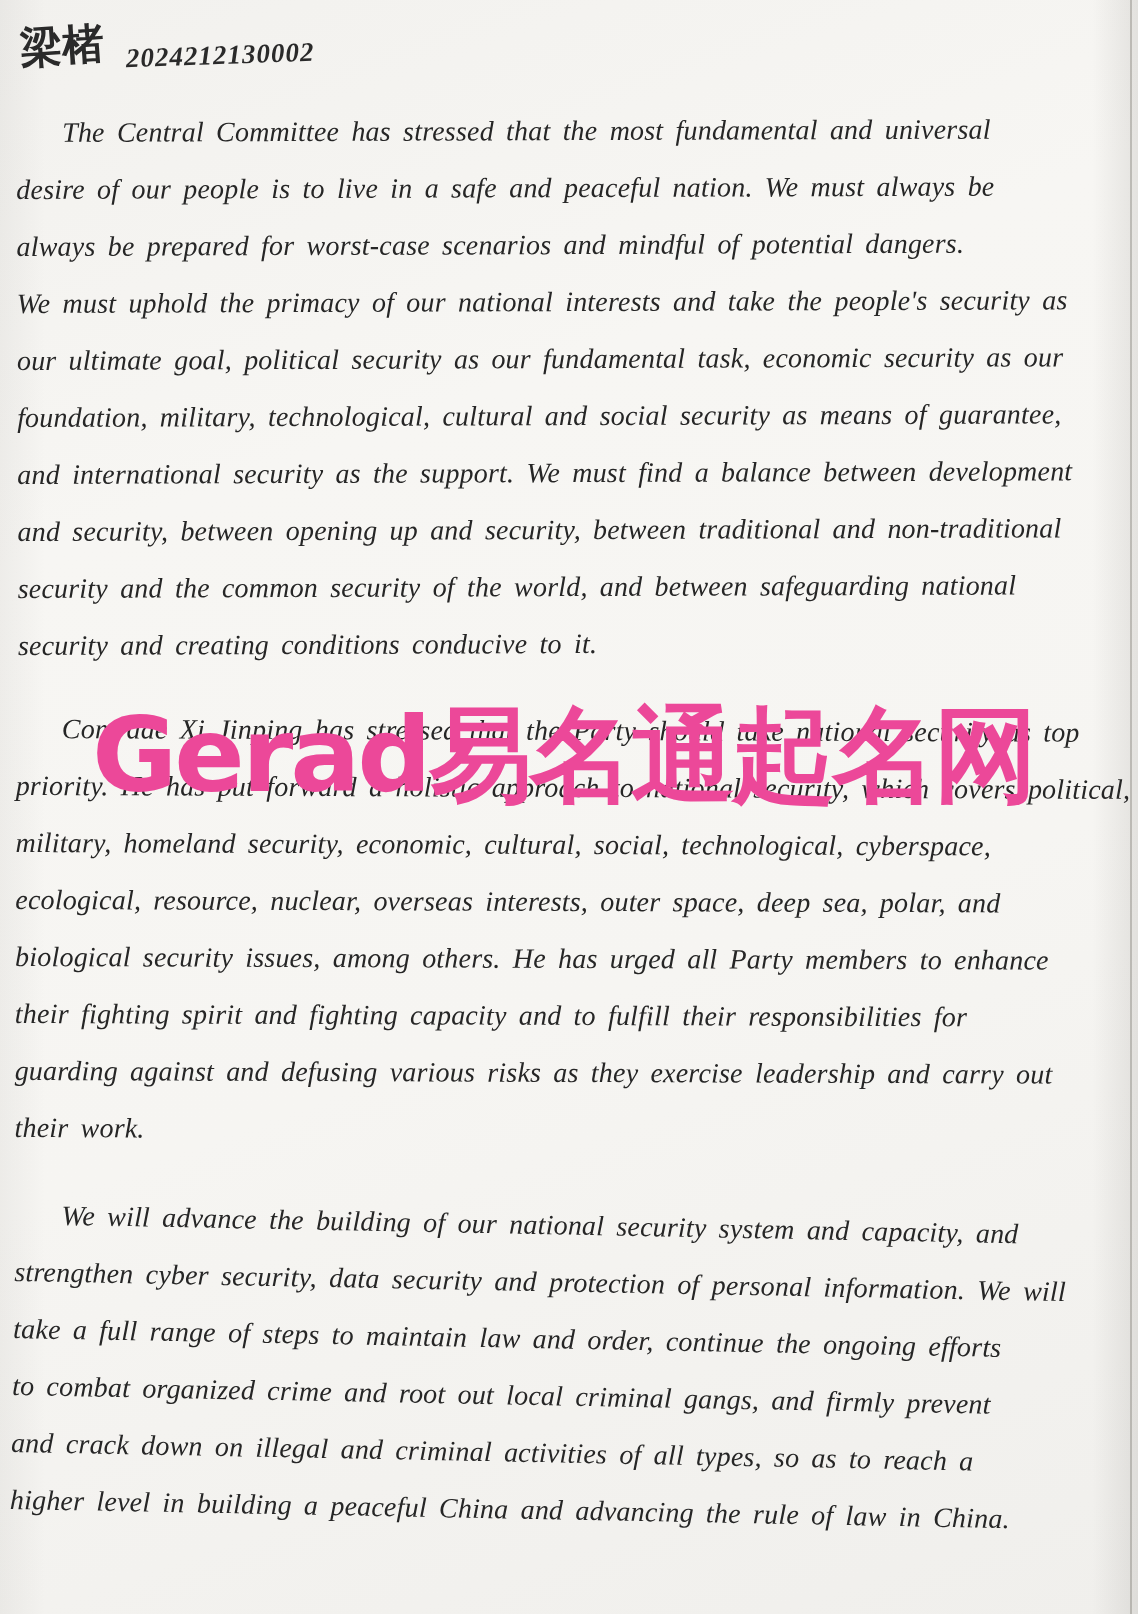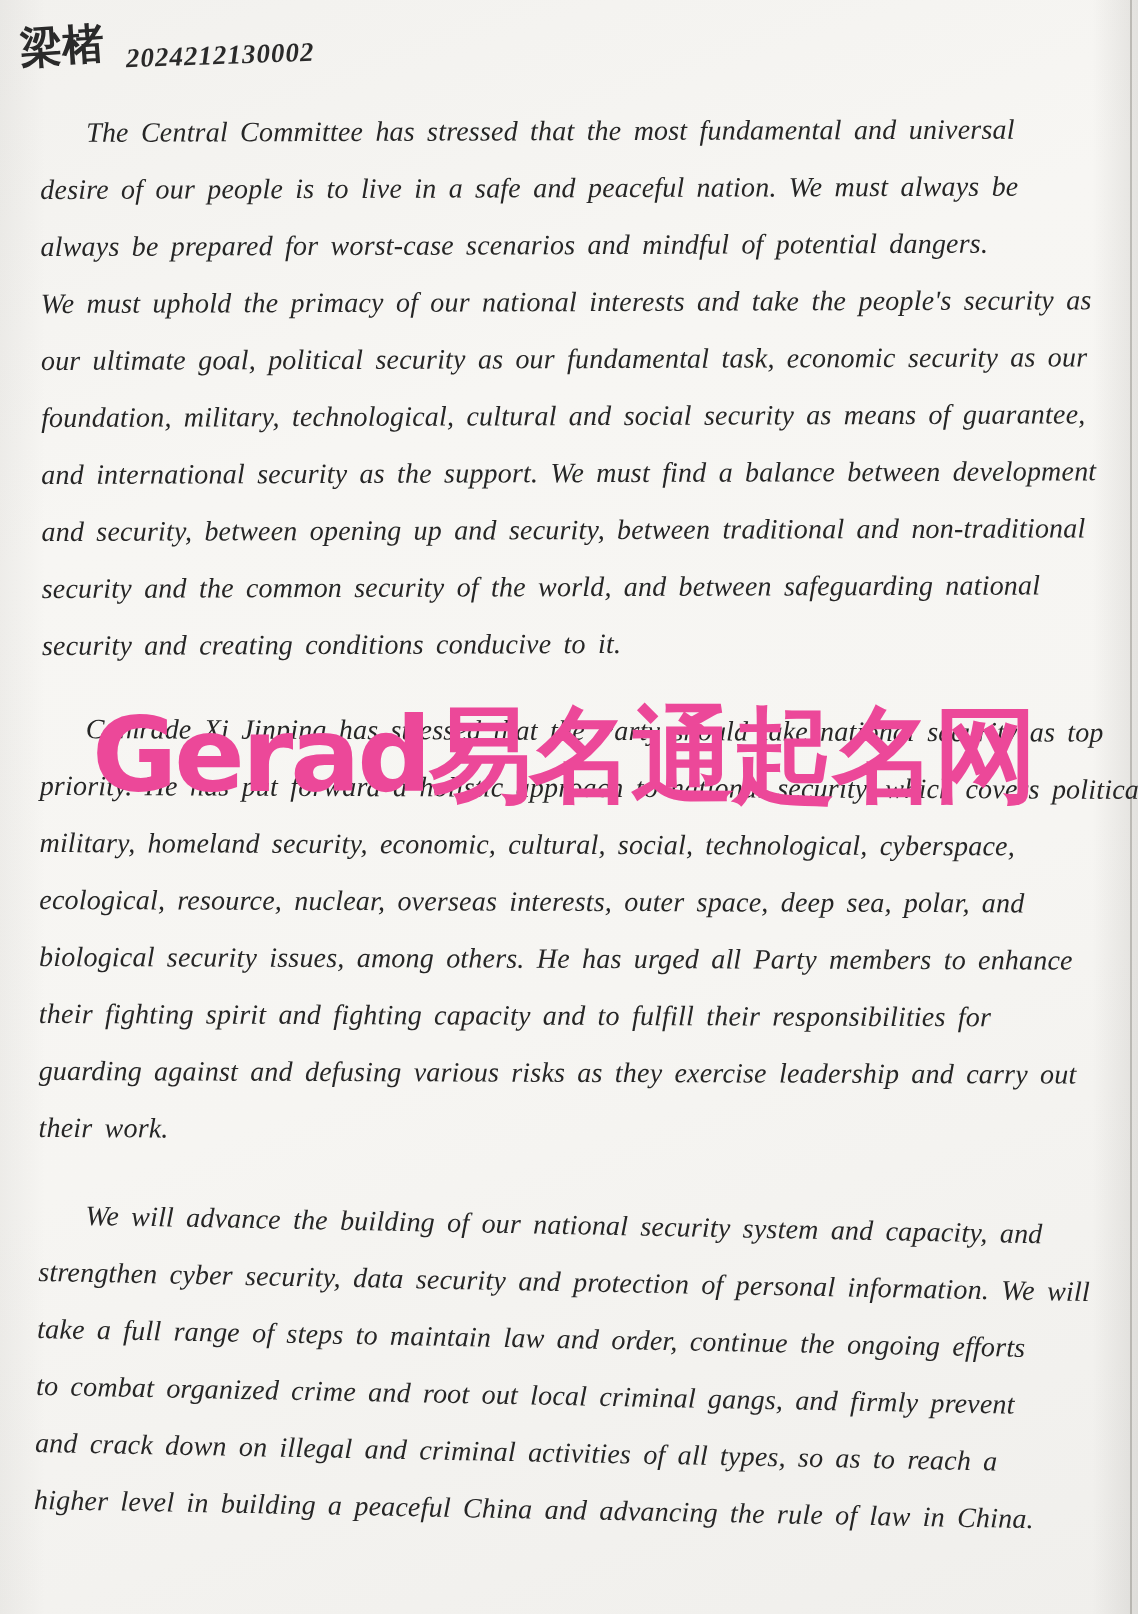--- a/index.html
+++ b/index.html
@@ -32,21 +32,20 @@
   .student-id {
     font-style: italic; font-weight: bold;
     font-size: 27px; letter-spacing: 1px;
     margin-top: 22px;
     transform: rotate(-2deg);
   }
   .content {
     position: absolute; top: 104px; left: 16px; right: 31px;
     color: #262626;
     z-index: 1;
-    margin-left: 24px;
   }
   .para { margin: 0 0 26px 0; }
   .para.p2 { margin-bottom: 30px; }
   .line {
     font-style: italic;
     font-size: 28px;
     line-height: 57px;
     white-space: nowrap;
     letter-spacing: 0.2px;
     word-spacing: 5px;

